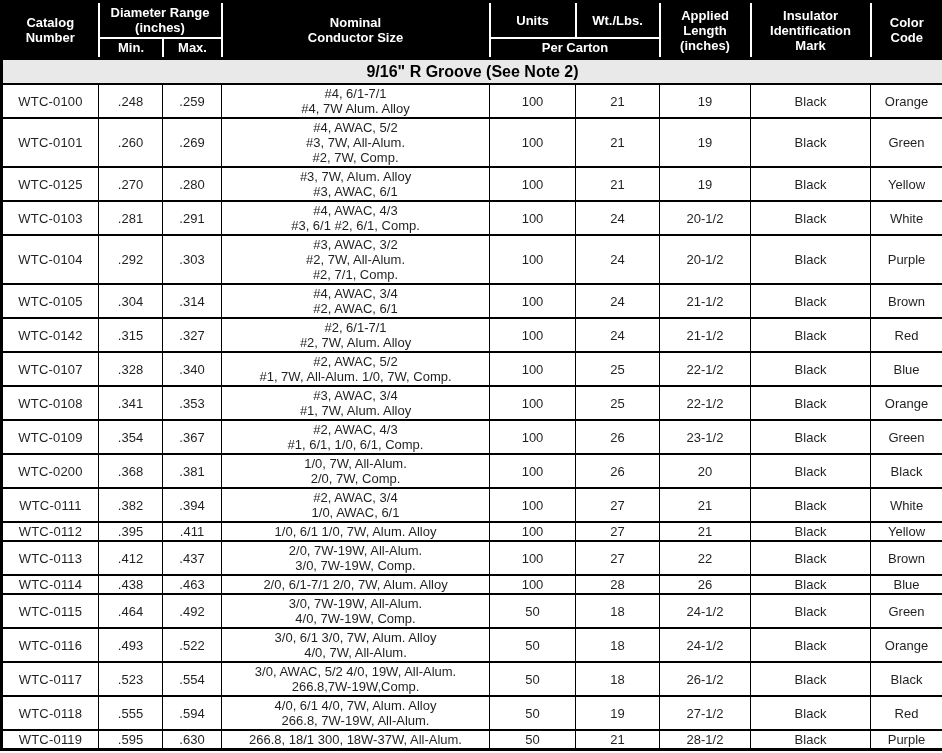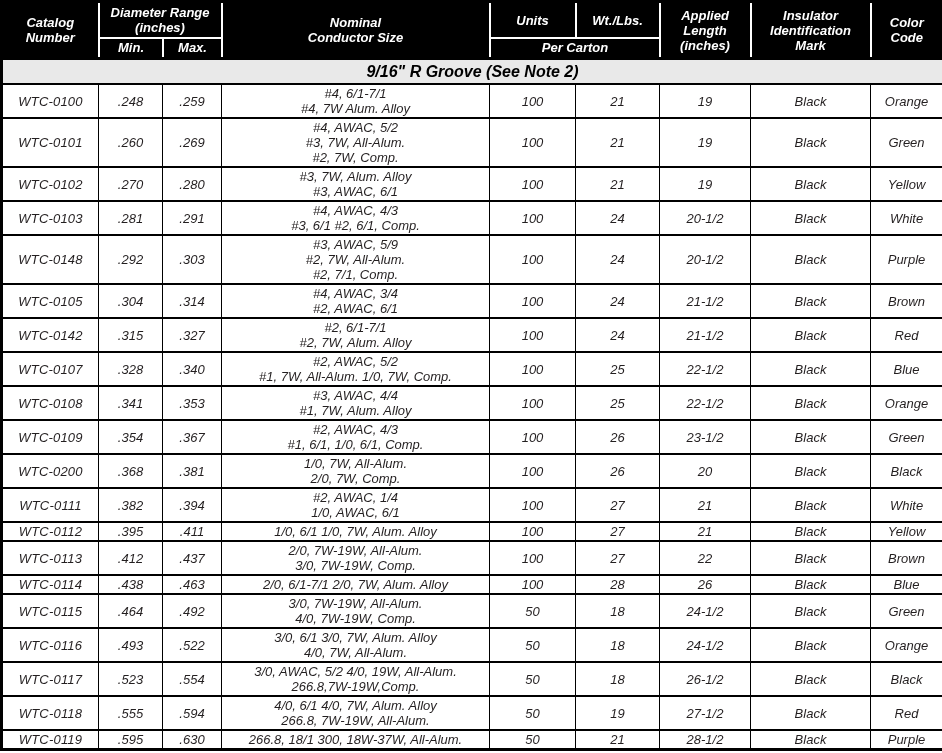--- a/index.html
+++ b/index.html
@@ -4,21 +4,20 @@
 <style>
   html, body {
     margin: 0;
     padding: 0;
     background: #ffffff;
     font-family: "Liberation Sans", sans-serif;
   }
   .page {
     width: 942px;
     box-sizing: border-box;
-    font-style: italic;
   }
   table.spec-table {
     width: 942px;
     border-collapse: collapse;
     table-layout: fixed;
     border: 3px solid #000000;
     color: #231f20;
   }
   
   thead th {
@@ -131,21 +130,21 @@
 #3, 7W, All-Alum.
 #2, 7W, Comp.</td>
     <td>100</td>
     <td>21</td>
     <td>19</td>
     <td>Black</td>
     <td>Green</td>
   </tr>
 
   <tr>
-    <td class="catalog">WTC-0102</td>
+    <td class="catalog">WTC-0125</td>
     <td>.270</td>
     <td>.280</td>
     <td>#3, 7W, Alum. Alloy
 #3, AWAC, 6/1</td>
     <td>100</td>
     <td>21</td>
     <td>19</td>
     <td>Black</td>
     <td>Yellow</td>
   </tr>
@@ -157,24 +156,24 @@
     <td>#4, AWAC, 4/3
 #3, 6/1 #2, 6/1, Comp.</td>
     <td>100</td>
     <td>24</td>
     <td>20-1/2</td>
     <td>Black</td>
     <td>White</td>
   </tr>
 
   <tr>
-    <td class="catalog">WTC-0148</td>
+    <td class="catalog">WTC-0104</td>
     <td>.292</td>
     <td>.303</td>
-    <td>#3, AWAC, 5/9
+    <td>#3, AWAC, 3/2
 #2, 7W, All-Alum.
 #2, 7/1, Comp.</td>
     <td>100</td>
     <td>24</td>
     <td>20-1/2</td>
     <td>Black</td>
     <td>Purple</td>
   </tr>
 
   <tr>
@@ -213,21 +212,21 @@
     <td>25</td>
     <td>22-1/2</td>
     <td>Black</td>
     <td>Blue</td>
   </tr>
 
   <tr>
     <td class="catalog">WTC-0108</td>
     <td>.341</td>
     <td>.353</td>
-    <td>#3, AWAC, 4/4
+    <td>#3, AWAC, 3/4
 #1, 7W, Alum. Alloy</td>
     <td>100</td>
     <td>25</td>
     <td>22-1/2</td>
     <td>Black</td>
     <td>Orange</td>
   </tr>
 
   <tr>
     <td class="catalog">WTC-0109</td>
@@ -252,21 +251,21 @@
     <td>26</td>
     <td>20</td>
     <td>Black</td>
     <td>Black</td>
   </tr>
 
   <tr>
     <td class="catalog">WTC-0111</td>
     <td>.382</td>
     <td>.394</td>
-    <td>#2, AWAC, 1/4
+    <td>#2, AWAC, 3/4
 1/0, AWAC, 6/1</td>
     <td>100</td>
     <td>27</td>
     <td>21</td>
     <td>Black</td>
     <td>White</td>
   </tr>
 
   <tr>
     <td class="catalog">WTC-0112</td>

